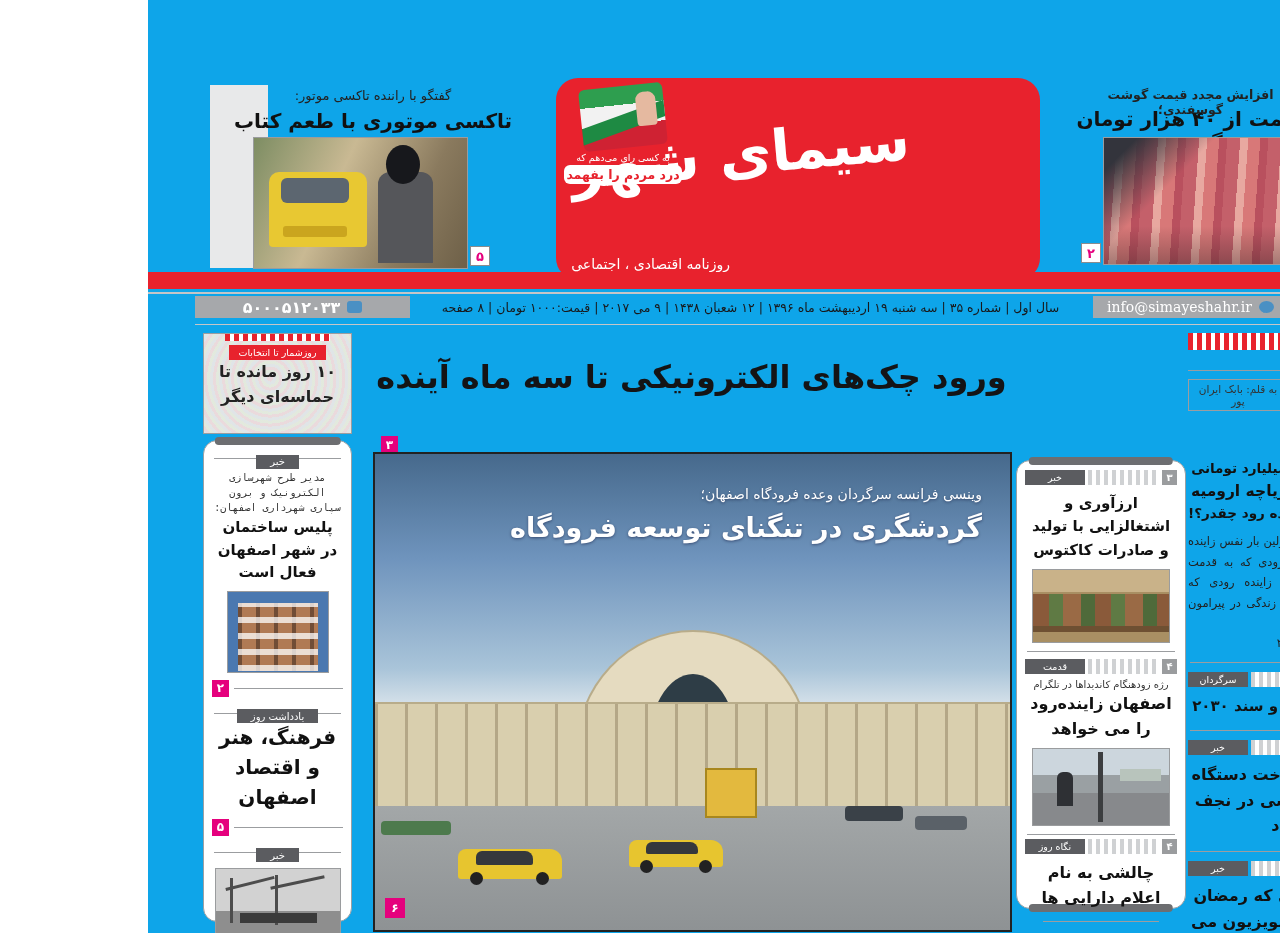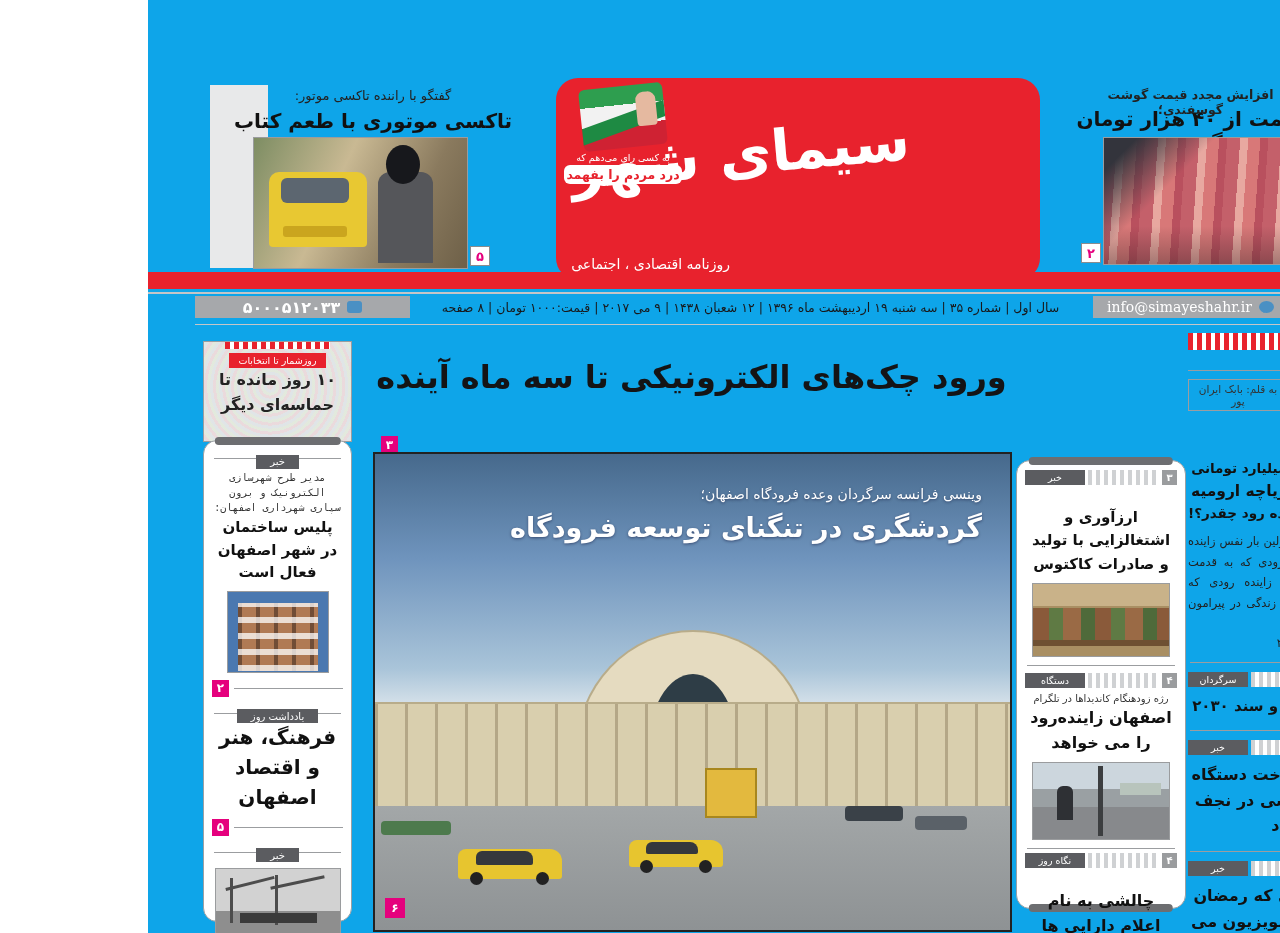--- a/index.html
+++ b/index.html
@@ -57,21 +57,21 @@
   .shead{font-size:15px;font-weight:bold;text-align:center;line-height:1.5;color:#111;}
   .cphoto{position:relative;margin:7px auto 0;border:1px solid #9a9c9e;overflow:hidden;flex:none;}
   .badgerow{display:flex;direction:ltr;align-items:center;gap:5px;margin-top:7px;flex:none;}
   .bline{flex:1;height:1px;background:#9b9da0;}
   
   .hrow{display:flex;direction:ltr;align-items:stretch;height:15px;gap:3px;flex:none;}
   .htab{background:#5b5c60;color:#fff;font-size:9.5px;padding:0 10px;display:flex;align-items:center;justify-content:center;min-width:40px;}
   .hstripes{flex:1;background:repeating-linear-gradient(90deg,#cfd1d3 0 4px,#fff 4px 8px);}
   .hstripes.red{background:repeating-linear-gradient(90deg,#e8222d 0 5px,#fff 5px 9px);}
   .hbadge{width:15px;background:#9a9c9e;color:#fff;font-size:10px;font-weight:bold;display:flex;align-items:center;justify-content:center;}
-  .mhead{font-size:15px;font-weight:bold;text-align:center;line-height:1.55;margin-top:21px;color:#111;}
+  .mhead{font-size:15px;font-weight:bold;text-align:center;line-height:1.55;margin-top:7px;color:#111;}
   .mkicker{font-size:10px;text-align:center;margin-top:5px;color:#333;}
   .divider{height:1px;background:#9b9da0;margin:8px 2px 0;flex:none;}
   
   .mainhead{position:absolute;font-weight:bold;font-size:46px;color:#141416;text-align:center;line-height:1.6;}
   .mainphoto{position:absolute;border:2px solid #222;overflow:hidden;background:#9fb4c4;}
   .sky{position:absolute;inset:0;background:linear-gradient(180deg,#46698c 0%,#6f94bd 22%,#a9c4d9 45%,#dde6ec 54%,#dde6ec 100%);}
   .terminal{position:absolute;left:0;right:0;top:52%;height:22%;background:#d9cfae;border-top:2px solid #b8ac8a;
         background-image:repeating-linear-gradient(90deg,rgba(110,92,62,.35) 0 3px,rgba(0,0,0,0) 3px 30px);}
   .dome{position:absolute;left:50%;top:37%;transform:translateX(-50%);width:232px;height:122px;background:#e5dbc0;
         border:2px solid #b8ac8a;border-bottom:none;border-radius:50% 50% 0 0/100% 100% 0 0;}
@@ -180,21 +180,21 @@
     <span class="smsnum">۵۰۰۰۵۱۲۰۳۳</span>
     <span class="cicon"></span>
   </div>
   <div class="issueline" data-fit="" style="left:275px;top:300px;width:655px">سال اول | شماره ۳۵ | سه شنبه ۱۹ اردیبهشت ماه ۱۳۹۶ | ۱۲ شعبان ۱۴۳۸ | ۹ می ۲۰۱۷ | قیمت:۱۰۰۰ تومان | ۸ صفحه</div>
   <div class="infobox" style="left:945px;top:296px;width:195px">
     <span class="emailtxt" style="direction:ltr">info@simayeshahr.ir</span>
     <span class="cicon" style="border-radius:50%"></span>
   </div>
   <div class="hairline" style="left:47px;top:324px;width:1185px;height:1px"></div>
 
-  <div class="countdown" style="left:55px;top:341px;width:147px;height:99px">
+  <div class="countdown" style="left:55px;top:333px;width:147px;height:99px">
     <div class="cdstripes"></div>
     <div><span class="cdtag">روزشمار تا انتخابات</span></div>
     <div class="cdline">۱۰ روز مانده تا</div>
     <div class="cdline">حماسه‌ای دیگر</div>
   </div>
 
   <div class="mainhead" data-fit="" style="left: 225px; top: 352px; width: 637px; font-size: 32px;">ورود چک‌های الکترونیکی تا سه ماه آینده</div>
   <div class="pbadge abs" style="left:233px;top:436px">۳</div>
 
   <div class="mainphoto" style="left:225px;top:452px;width:635px;height:476px">
@@ -273,21 +273,21 @@
       </div>
       <div class="mhead">ارزآوری و اشتغالزایی با تولید و صادرات کاکتوس</div>
       <div class="cphoto" style="width:136px;height:72px">
         <div class="cactus-bg"></div>
           <div class="cactus-pots"></div>
           <div class="cactus-shelf"></div>
       </div>
       <div class="divider"></div>
 
       <div class="hrow" style="margin-top:7px">
-        <div class="htab">دستگاه</div>
+        <div class="htab">قدمت</div>
         <div class="hstripes"></div>
         <div class="hbadge">۴</div>
       </div>
       <div class="mkicker">رژه زودهنگام کاندیداها در تلگرام</div>
       <div class="mhead" style="font-size:16px;margin-top:2px">اصفهان زاینده‌رود را می خواهد</div>
       <div class="cphoto" style="width:136px;height:76px">
         <div class="street-bg"></div>
           <div class="street-shop"></div>
         <div class="street-pole"></div>
           <div class="street-fig"></div>

